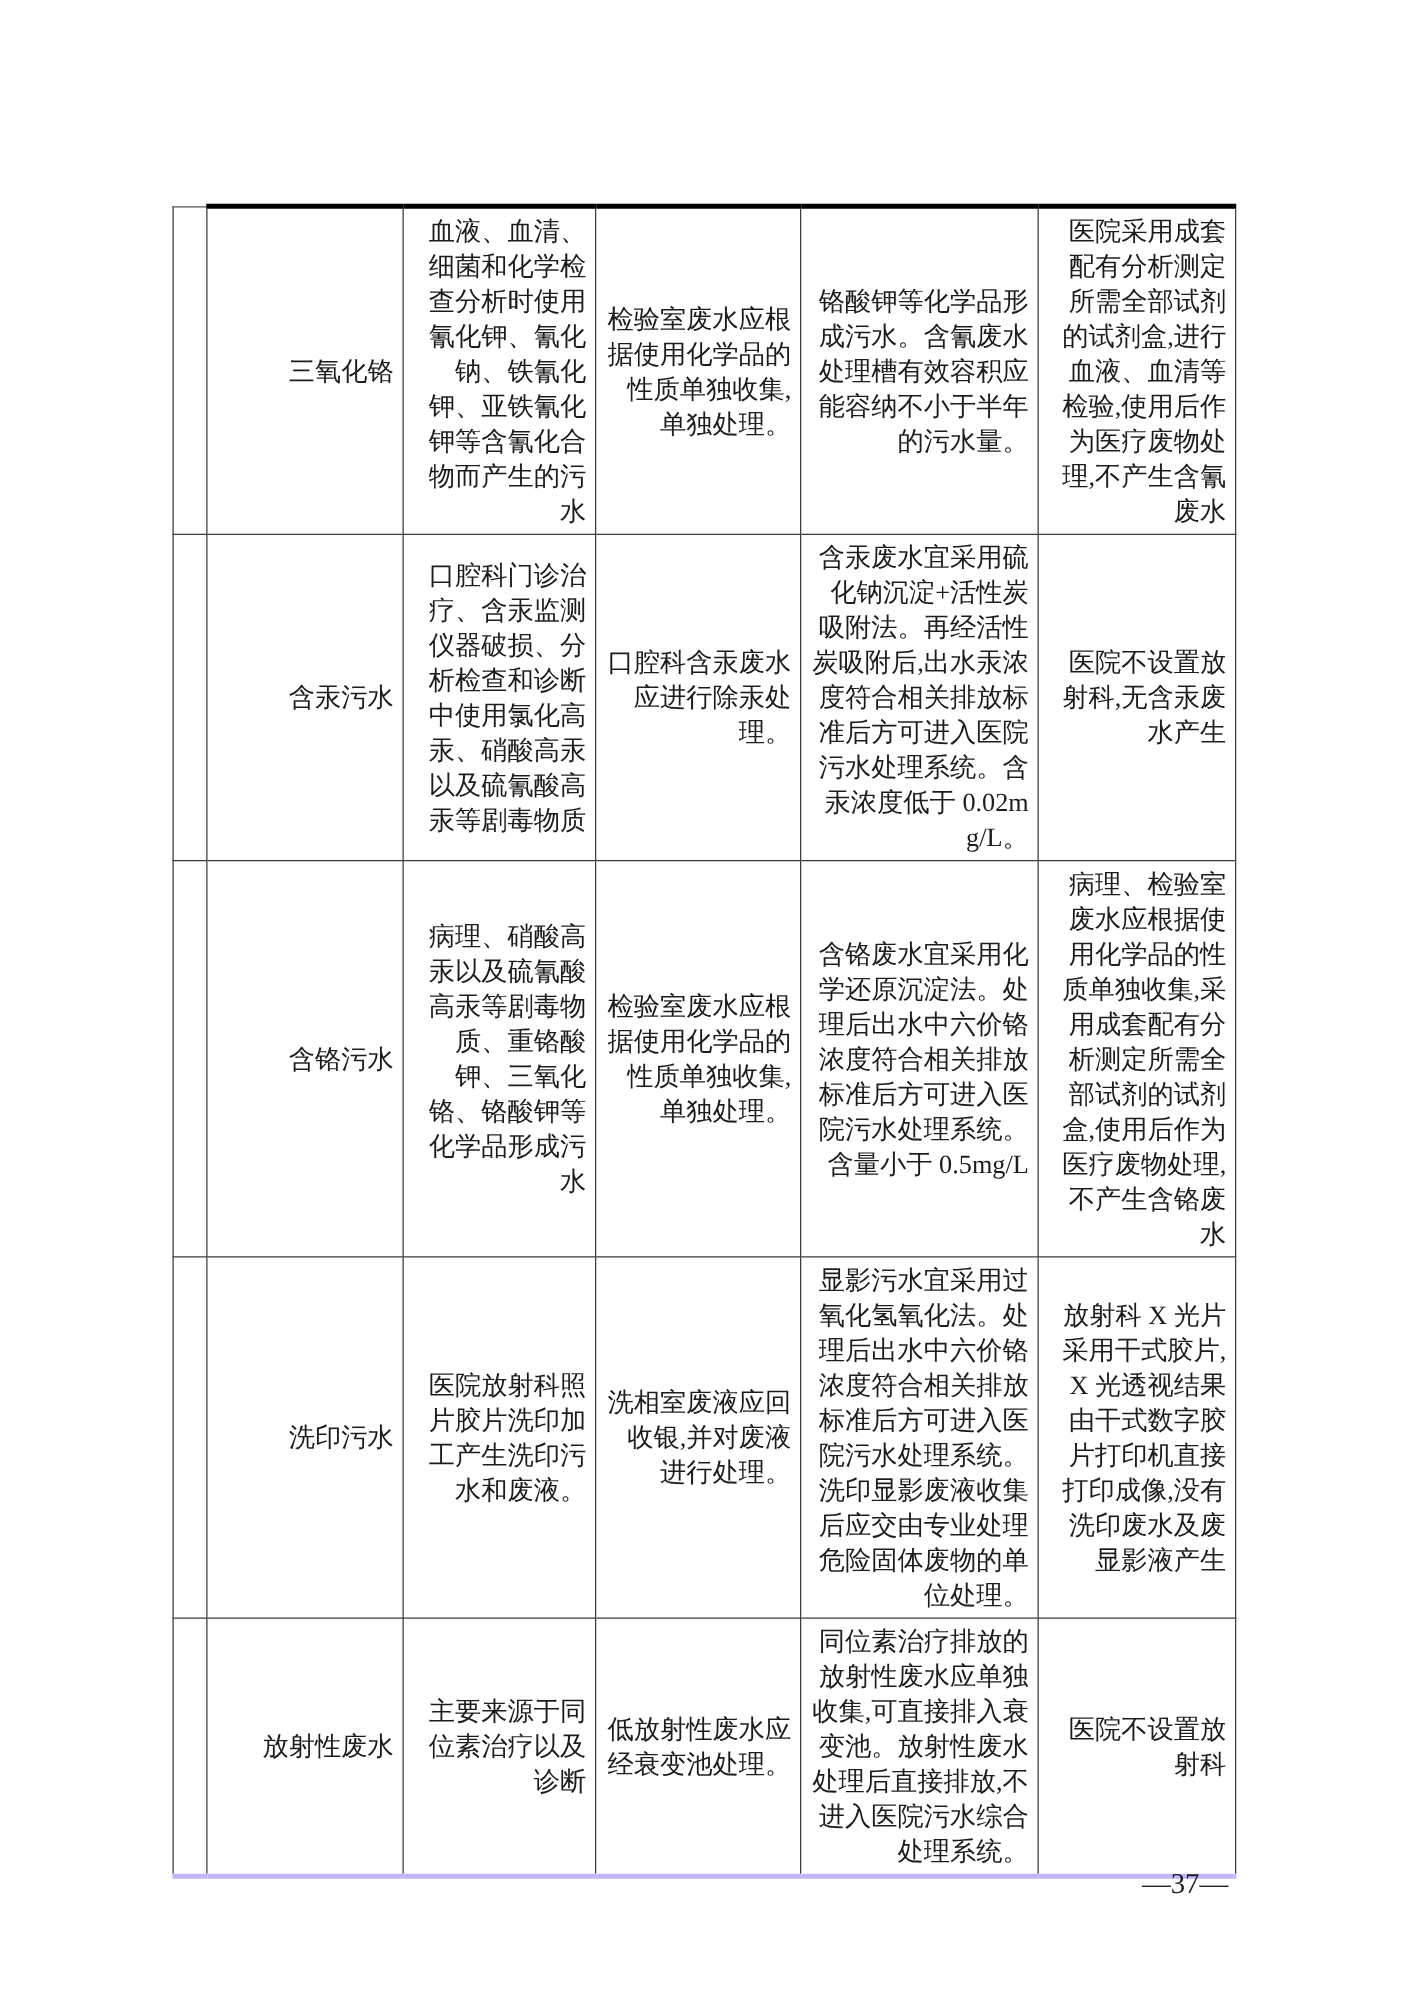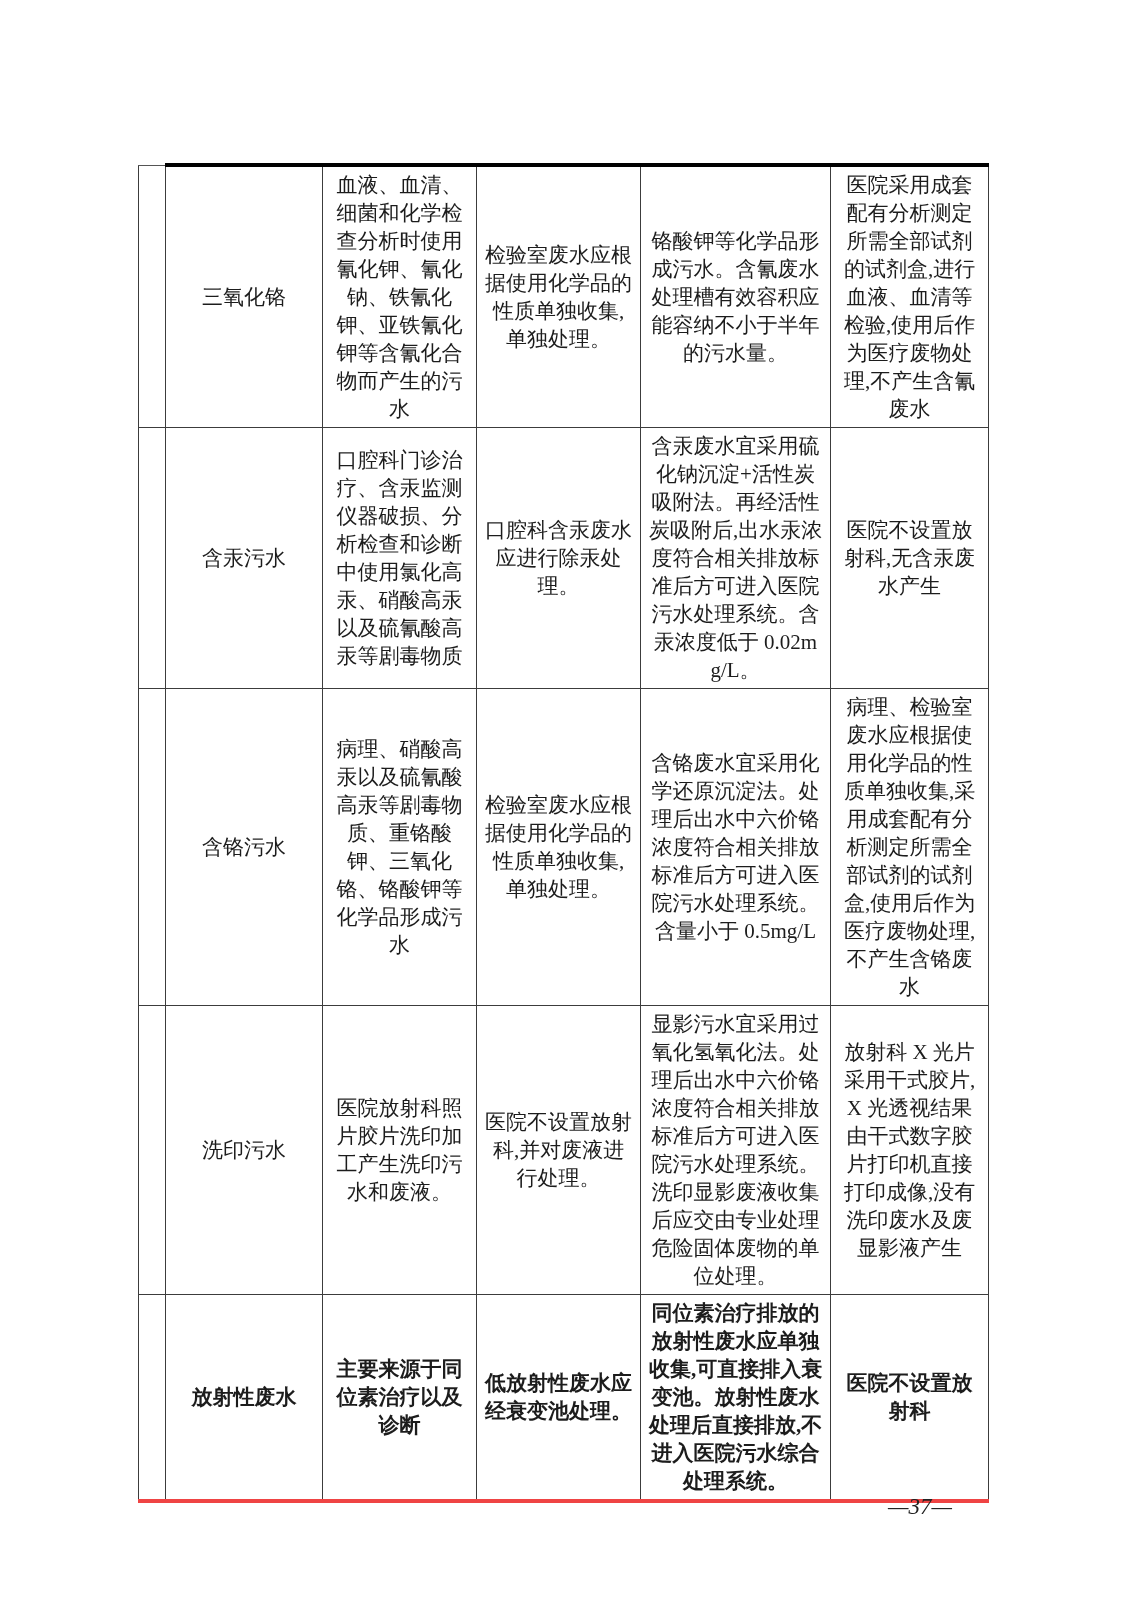--- a/index.html
+++ b/index.html
@@ -19,53 +19,53 @@
   table.doc-table {
     position: absolute;
     left: 138px;
     top: 163px;
     width: 850px;
     border-collapse: collapse;
     table-layout: fixed;
   }
   table.doc-table td {
     border: 1px solid #3c3c3c;
-    text-align: center;
+    text-align: right;
     vertical-align: middle;
     font-size: 21px;
     line-height: 28px;
     padding: 4px 7px;
     word-break: break-all;
     overflow: hidden;
   }
   
   td.narrow {
     padding: 0;
     border-left: 2px solid #111;
     border-right: 1px solid #8a8a8a;
   }
   
   tr.r0 td { border-top: 4px solid #000; }
   tr.r0 td.narrow { border-top: 1px solid #555; }
-  tr.r4 td { border-bottom: 4px solid #ef4444; font-weight: bold; }
+  tr.r4 td { border-bottom: 4px solid #c4b5fd; }
   td.last { border-right: 3px solid #000; }
   
   tr.r0 { height: 234px; }
   tr.r1 { height: 235px; }
   tr.r2 { height: 261px; }
   tr.r3 { height: 261px; }
   tr.r4 { height: 181px; }
   .page-number {
     position: absolute;
     left: 888px;
     top: 1494px;
     width: 120px;
+    text-align: center;
     font-size: 23px;
     color: #222;
-    font-style: italic;
   }
 </style>
 </head>
 <body>
 
 <div class="page">
 
   <table class="doc-table">
     <colgroup>
       <col style="width:27px">
@@ -97,21 +97,21 @@
         <td>含铬污水</td>
         <td>病理、硝酸高汞以及硫氰酸高汞等剧毒物质、重铬酸钾、三氧化铬、铬酸钾等化学品形成污水</td>
         <td>检验室废水应根据使用化学品的性质单独收集,单独处理。</td>
         <td>含铬废水宜采用化学还原沉淀法。处理后出水中六价铬浓度符合相关排放标准后方可进入医院污水处理系统。含量小于 0.5mg/L</td>
         <td class="last">病理、检验室废水应根据使用化学品的性质单独收集,采用成套配有分析测定所需全部试剂的试剂盒,使用后作为医疗废物处理,不产生含铬废水</td>
       </tr>
       <tr class="r3">
         <td class="narrow"></td>
         <td>洗印污水</td>
         <td>医院放射科照片胶片洗印加工产生洗印污水和废液。</td>
-        <td>医院不设置放射科,并对废液进行处理。</td>
+        <td>洗相室废液应回收银,并对废液进行处理。</td>
         <td>显影污水宜采用过氧化氢氧化法。处理后出水中六价铬浓度符合相关排放标准后方可进入医院污水处理系统。洗印显影废液收集后应交由专业处理危险固体废物的单位处理。</td>
         <td class="last">放射科 X 光片采用干式胶片,X 光透视结果由干式数字胶片打印机直接打印成像,没有洗印废水及废显影液产生</td>
       </tr>
       <tr class="r4">
         <td class="narrow"></td>
         <td>放射性废水</td>
         <td>主要来源于同位素治疗以及诊断</td>
         <td>低放射性废水应经衰变池处理。</td>
         <td>同位素治疗排放的放射性废水应单独收集,可直接排入衰变池。放射性废水处理后直接排放,不进入医院污水综合处理系统。</td>
         <td class="last">医院不设置放射科</td>

